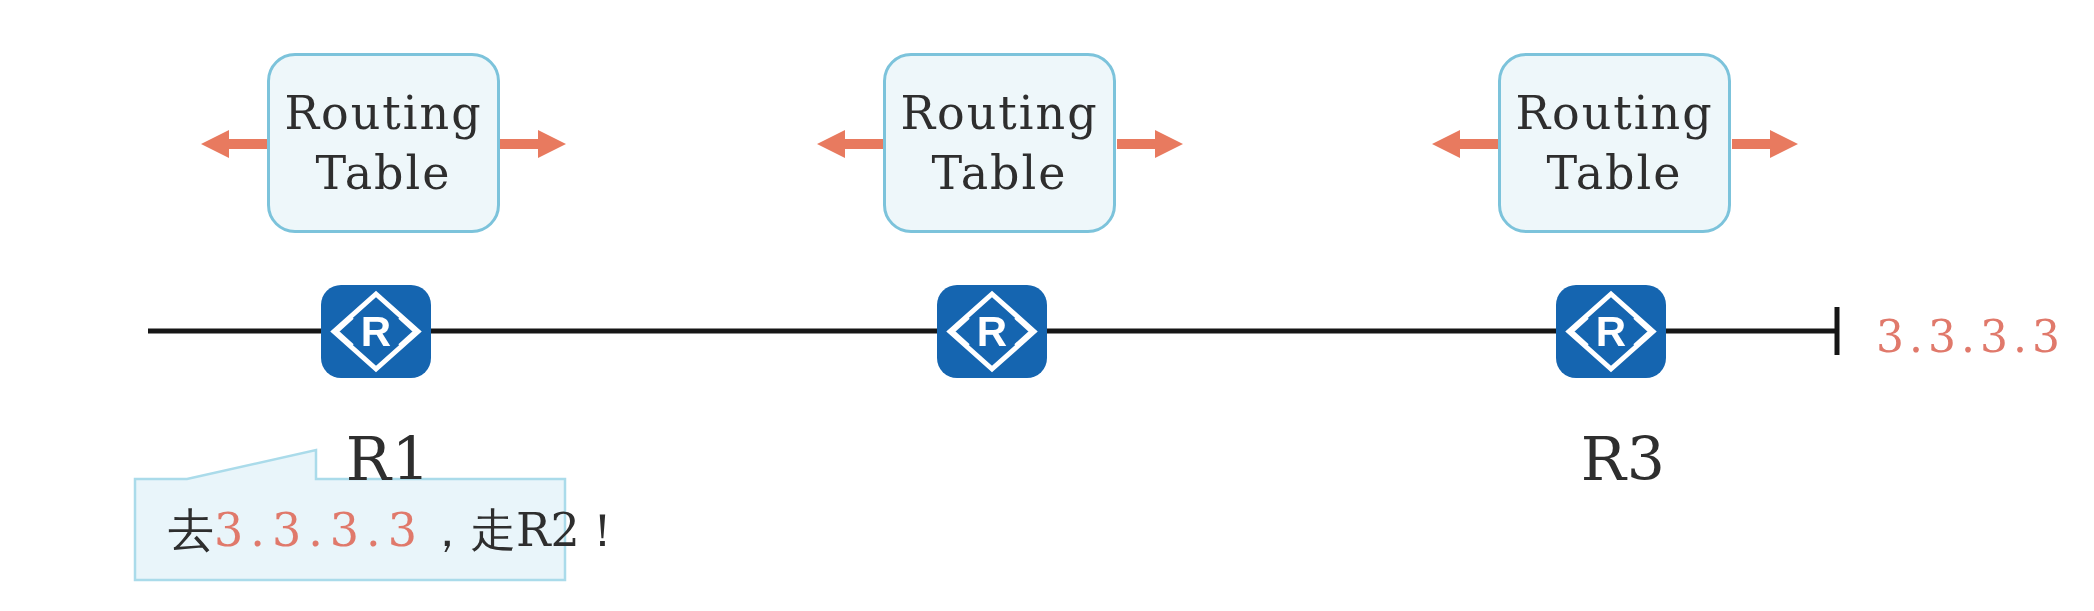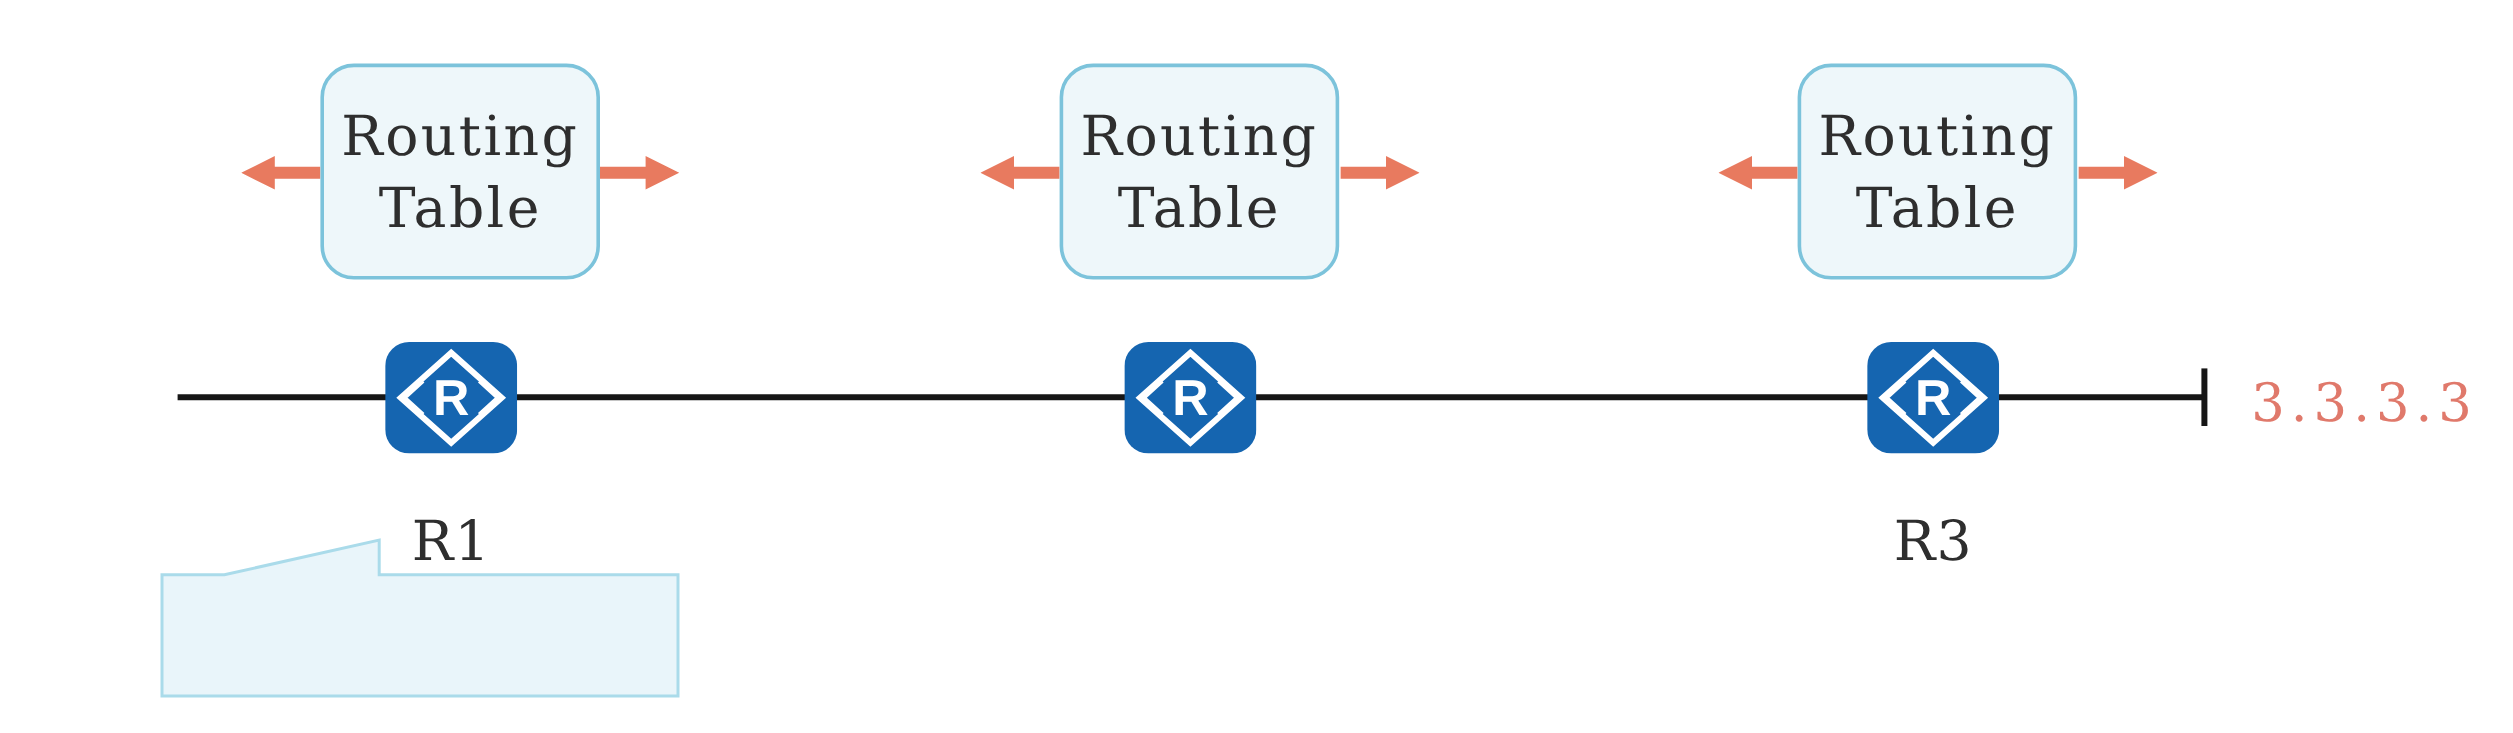--- a/index.html
+++ b/index.html
@@ -61,22 +61,22 @@
   .router-letter {
     fill: #ffffff;
     font-family: "Liberation Sans", sans-serif;
     font-size: 42px;
     font-weight: 600;
   }
   .router-label {
     position: absolute;
     top: 424px;
     width: 110px;
-    text-align: center;
-    font-size: 46px;
+    text-align: right;
+    font-size: 60px;
     color: var(--text-dark, #2e2e2e);
     letter-spacing: 1px;
   }
   .dest-label {
     position: absolute;
     left: 1876px;
     top: 311px;
     font-size: 44px;
     color: var(--ip-salmon, #e0796b);
     letter-spacing: 5px;
@@ -156,14 +156,17 @@
     <path class="router-stroke" d="M31 32 L15 46.5 L31 61"></path>
     <path class="router-stroke" d="M79 32 L95 46.5 L79 61"></path>
     <text class="router-letter" x="55" y="61" text-anchor="middle">R</text>
   </svg>
 
   <div class="router-label" style="left:321px">R1</div>
   <div class="router-label" style="left:1556px">R3</div>
 
   <div class="dest-label">3.3.3.3</div>
 
+  <div class="bubble-text">
+    <span>去</span><span class="ip">3.3.3.3</span><span>，走R2！</span>
+  </div>
 
 </div>
 
 </body></html>

